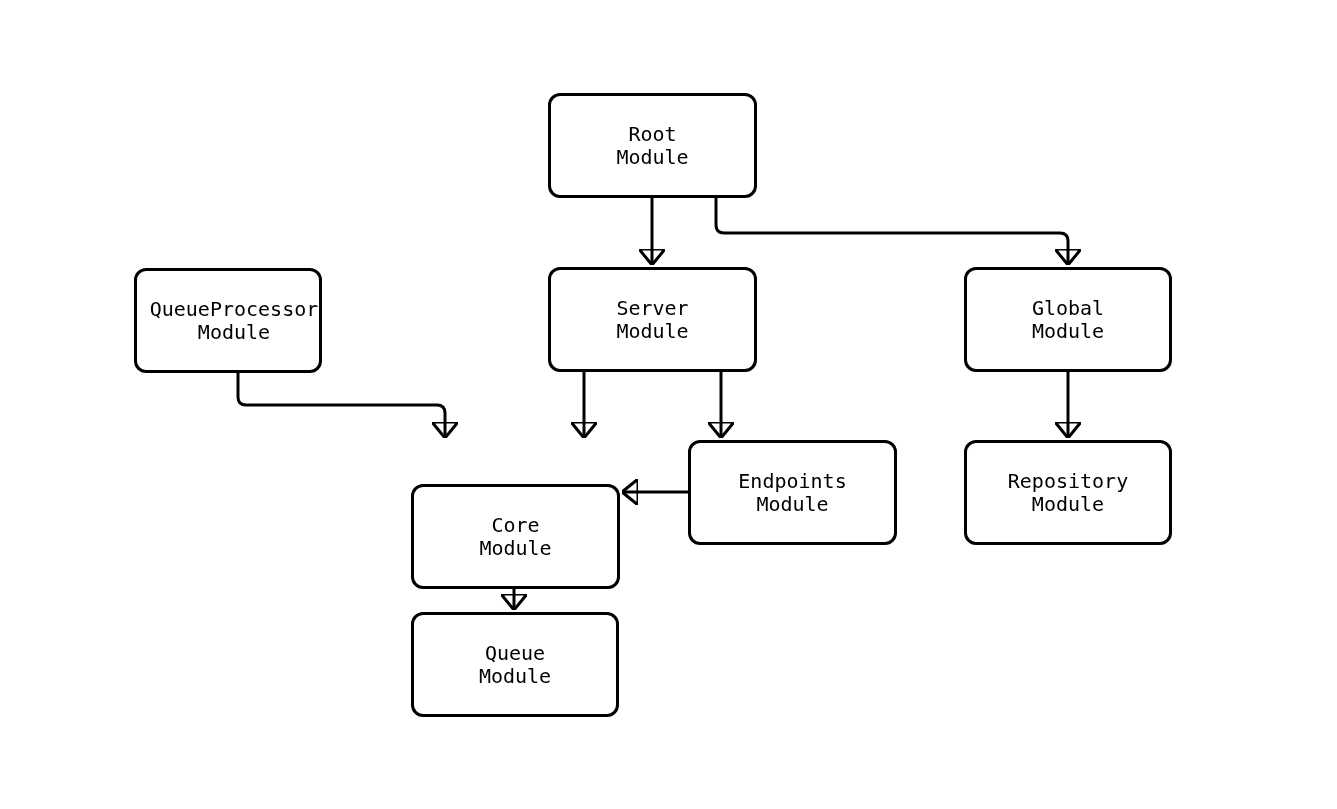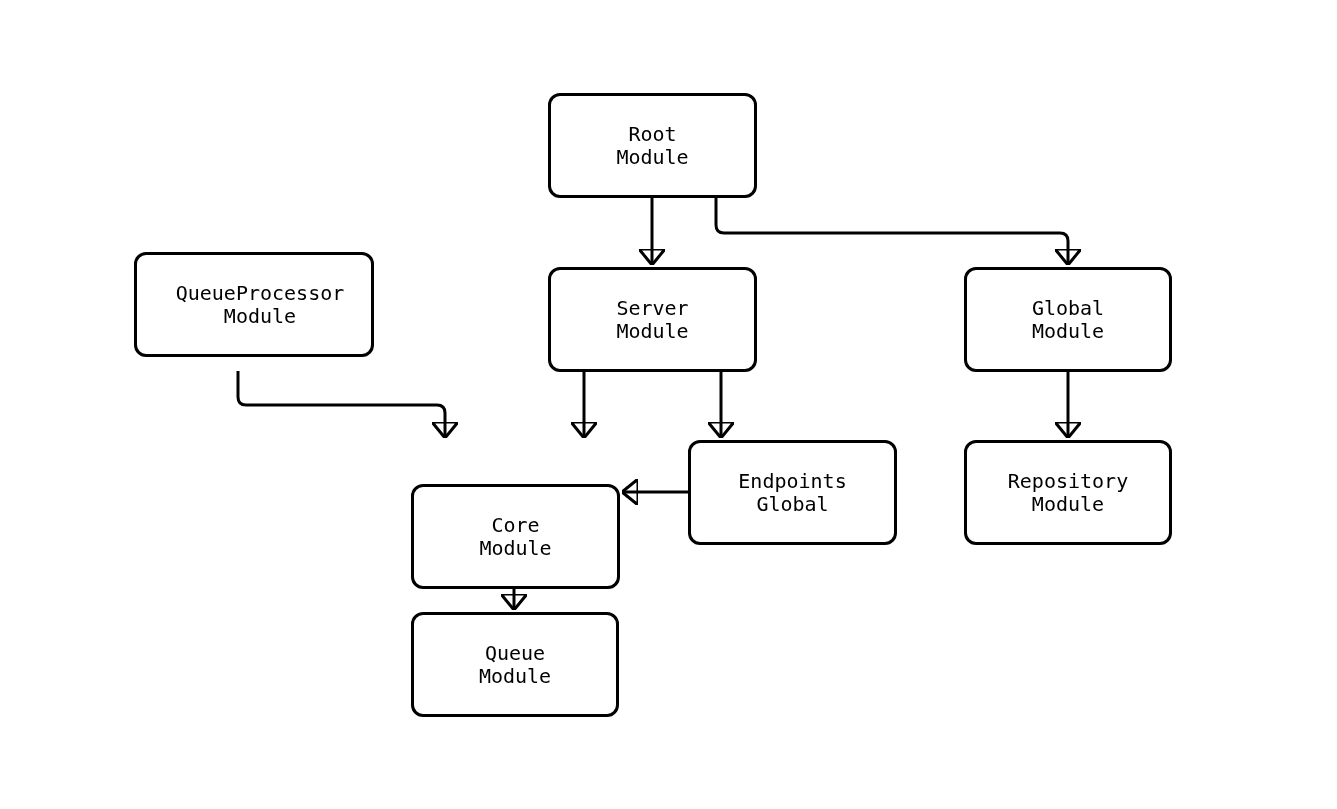--- a/index.html
+++ b/index.html
@@ -72,38 +72,38 @@
   <div class="node" style="left:548px; top:93px; width:209px; height:105px;">
     <span class="label">Root
 Module</span>
   </div>
 
   <div class="node" style="left:548px; top:267px; width:209px; height:105px;text-align:center;">
     <span class="label">Server
 Module</span>
   </div>
 
-  <div class="node" style="left:134px; top:252px; width:240px; height:105px;padding-left:12px;">
+  <div class="node" style="left:134px; top:268px; width:188px; height:105px;padding-left:12px;">
     <span class="label">QueueProcessor
 Module</span>
   </div>
 
   <div class="node" style="left:964px; top:267px; width:208px; height:105px;">
     <span class="label">Global
 Module</span>
   </div>
 
   <div class="node" style="left:411px; top:440px; width:209px; height:105px;margin-top:44px;">
     <span class="label">Core
 Module</span>
   </div>
 
   <div class="node" style="left:688px; top:440px; width:209px; height:105px;">
     <span class="label">Endpoints
-Global</span>
+Module</span>
   </div>
 
   <div class="node" style="left:964px; top:440px; width:208px; height:105px;">
     <span class="label">Repository
 Module</span>
   </div>
 
   <div class="node" style="left:411px; top:612px; width:208px; height:105px;">
     <span class="label">Queue
 Module</span>

